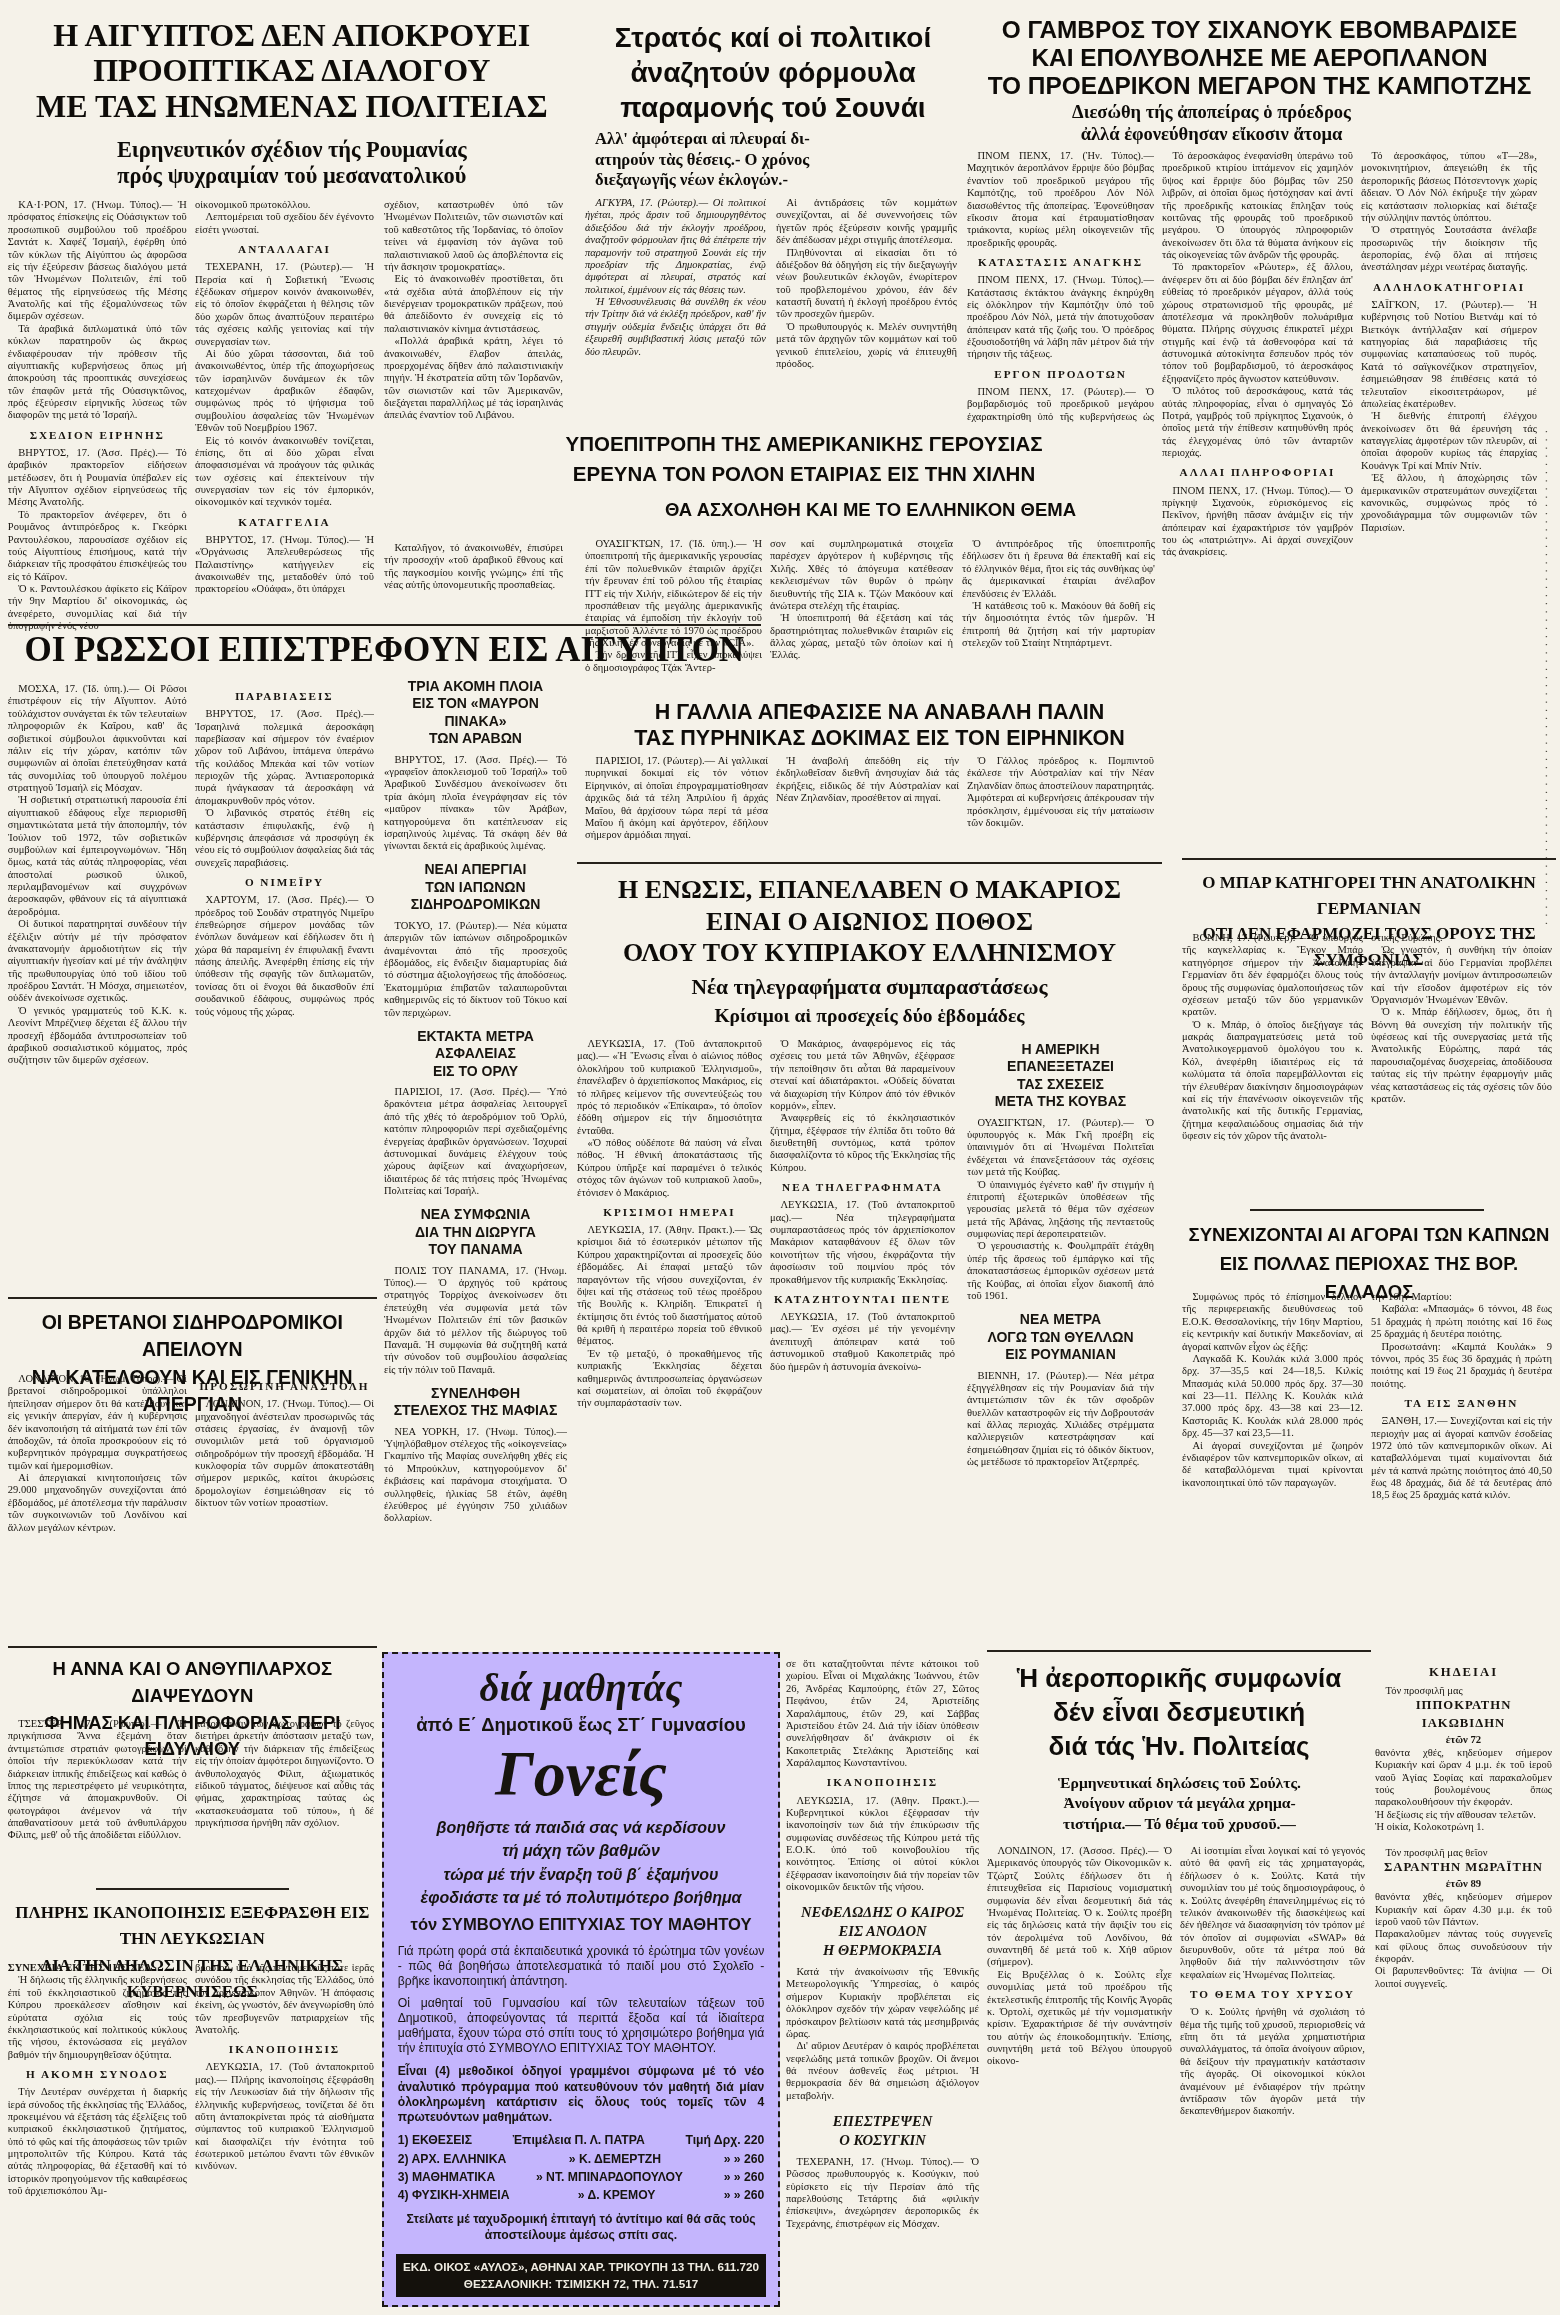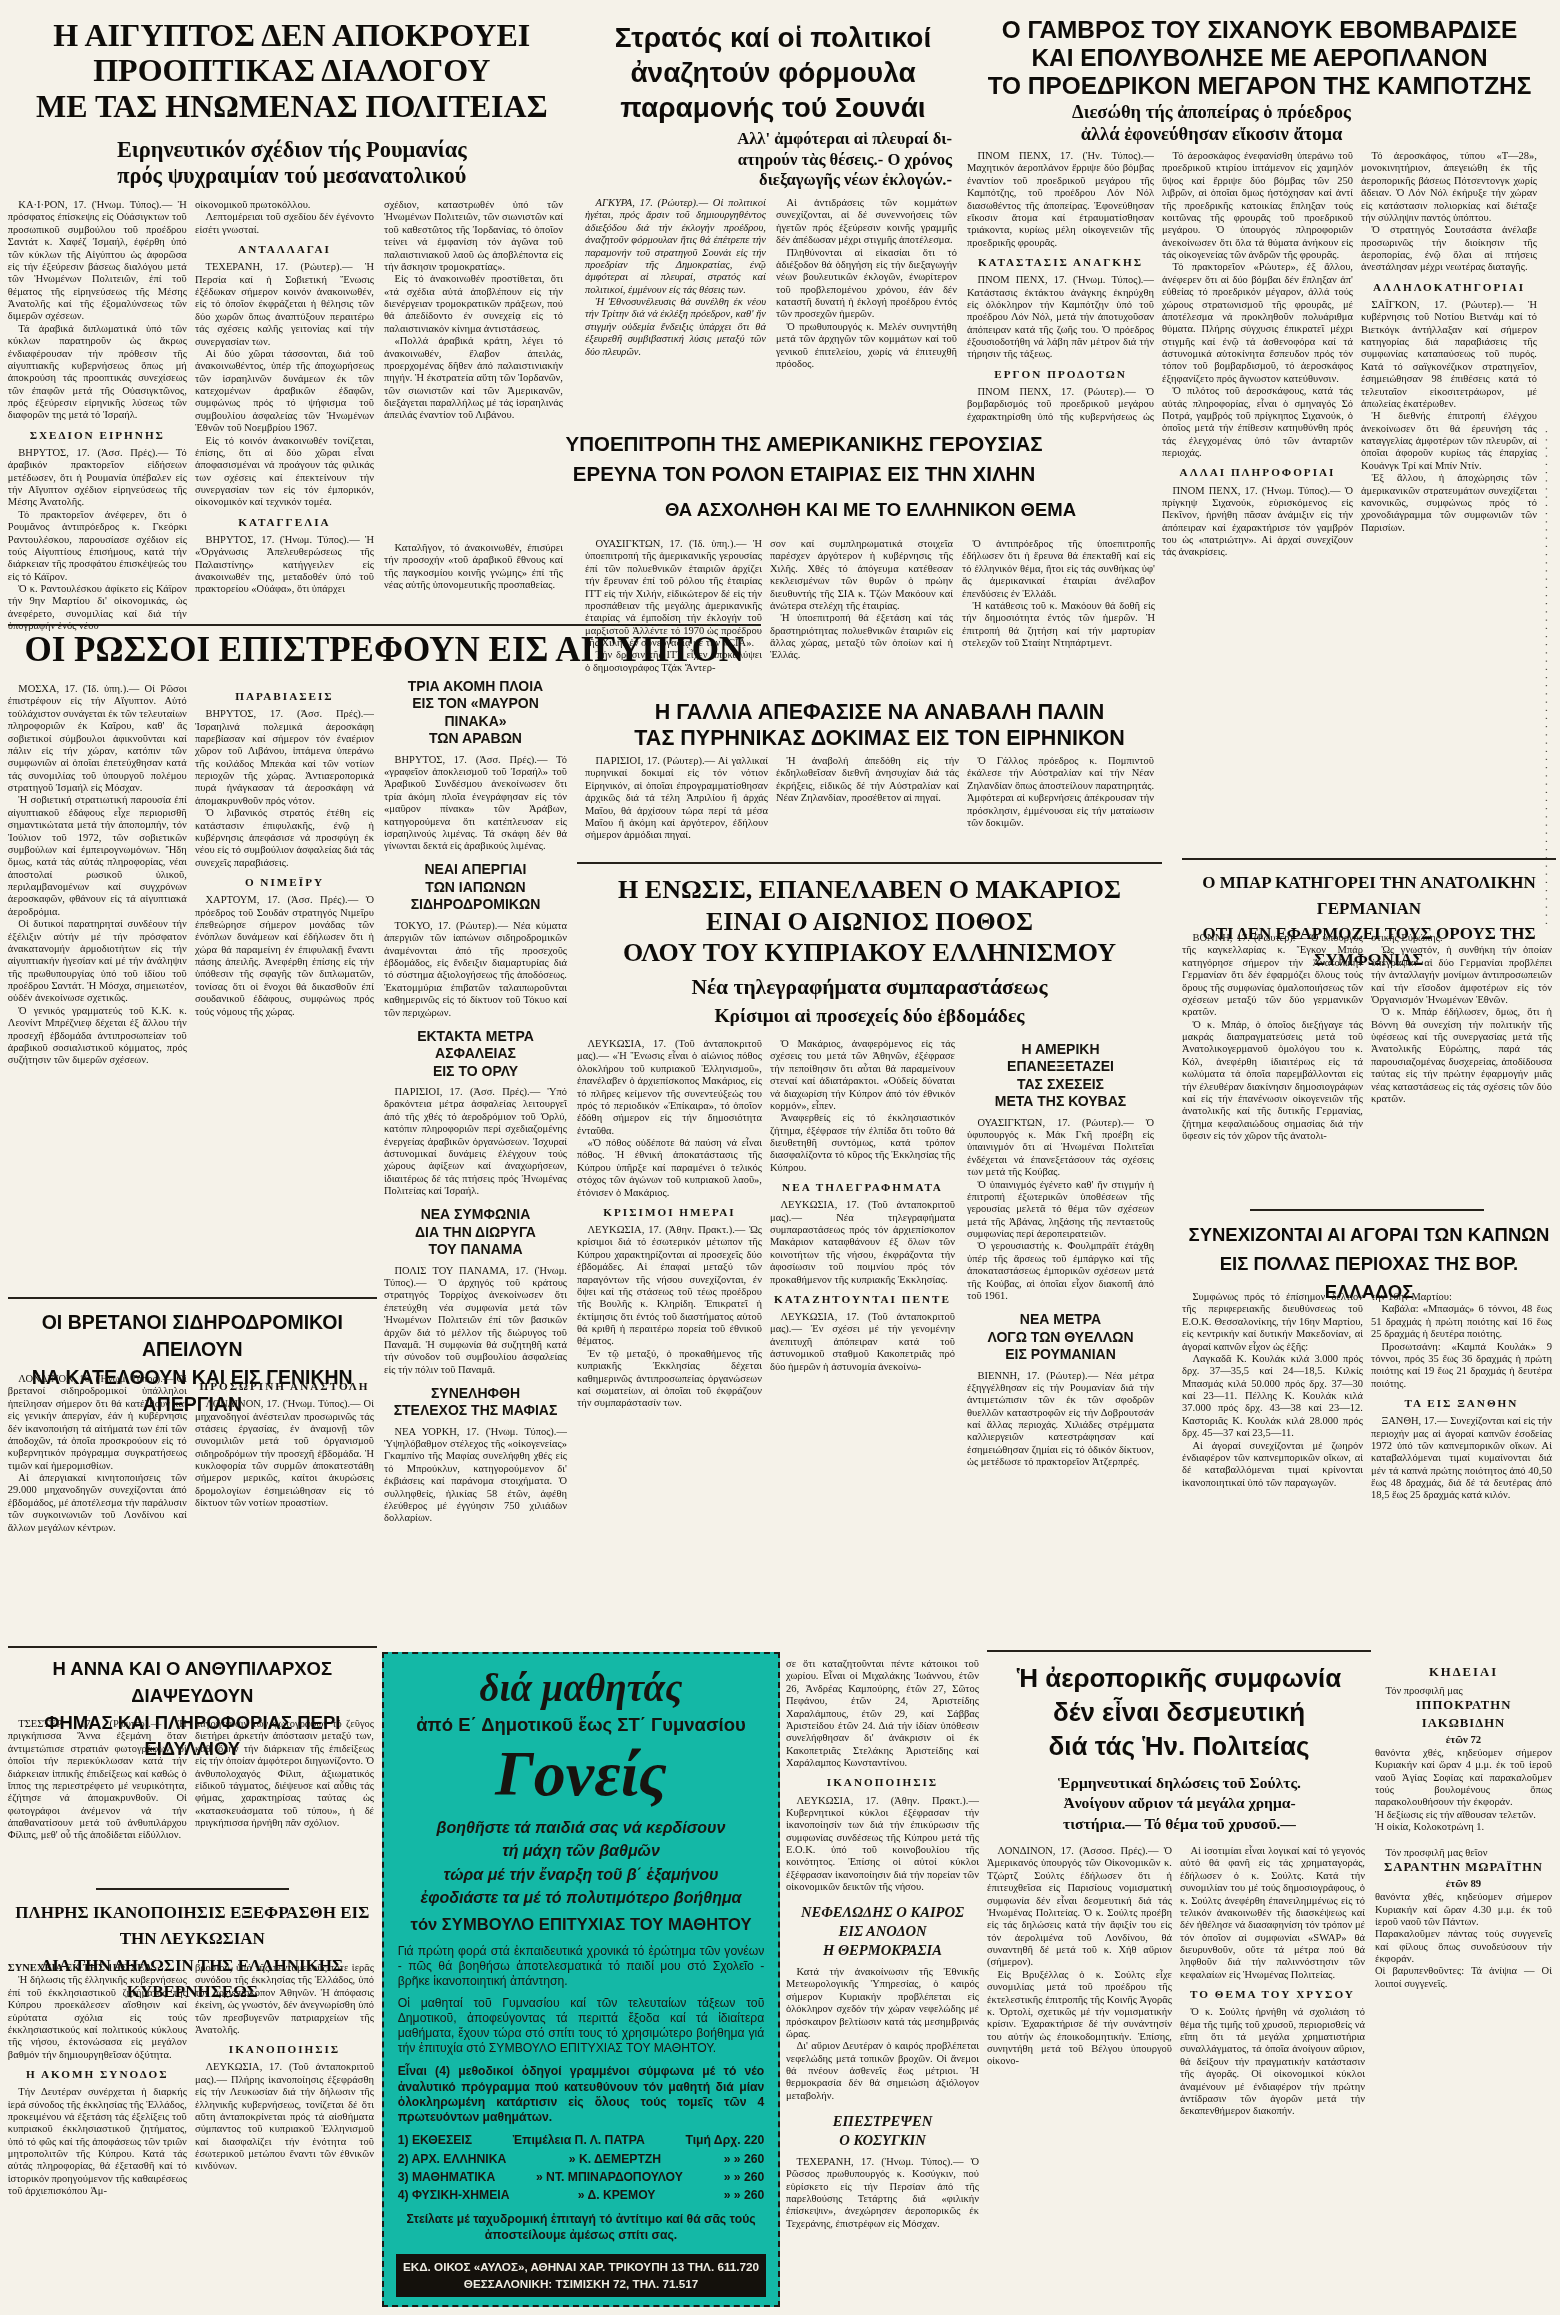--- a/index.html
+++ b/index.html
@@ -7,21 +7,21 @@
          font-family:"Liberation Serif",serif;}
   .abs{position:absolute;}
   .bt{font:10.5px/1.18 "Liberation Serif",serif;text-align:justify;white-space:pre-wrap;overflow:hidden;}
   .sh{font:bold 11.2px/1.2 "Liberation Serif",serif;text-align:center;letter-spacing:2px;margin:6.8px 0 4.9px 0;}
   .shl{font:bold 14px/1.25 "Liberation Sans",sans-serif;text-align:center;white-space:pre-line;margin:8.8px 0 5.9px 0;}
   .shi{font:italic bold 14.6px/1.3 "Liberation Serif",serif;text-align:center;white-space:pre-line;margin:9.8px 0 5.9px 0;}
   .h-serif{font-weight:bold;font-family:"Liberation Serif",serif;text-align:center;white-space:pre-line;color:#0e0c09;}
   .h-sans{font-weight:bold;font-family:"Liberation Sans",sans-serif;text-align:center;white-space:pre-line;color:#0e0c09;}
   .rule{position:absolute;background:#26221b;height:2px;}
   .col{position:absolute;overflow:hidden;}
-  #adbox{border:2.9px dashed #1c1914;background:#14b8a6;text-align:center;}
+  #adbox{border:2.9px dashed #1c1914;background:#c4b5fd;text-align:center;}
   .adrow{display:flex;justify-content:space-between;font:bold 12.2px/1.5 "Liberation Sans",sans-serif;padding:0 13.7px;}
   .adbar{background:#14110c;color:#efece2;font:bold 11.7px/1.45 "Liberation Sans",sans-serif;margin:9.8px 11.7px 0 11.7px;padding:4.9px 3.9px;}
   .obname{font:bold 12.7px/1.4 "Liberation Serif",serif;text-align:center;letter-spacing:1px;}
   .obage{font:bold 10.7px/1.3 "Liberation Serif",serif;text-align:center;}
   .edge{writing-mode:vertical-rl;font:8.8px/1 "DejaVu Sans Mono",monospace;color:#4a463c;letter-spacing:2.9px;}
 </style>
 </head>
 <body>
 
 <div id="sheet">
@@ -54,21 +54,21 @@
  Εἰς τό ἀνακοινωθέν προστίθεται, ὅτι «τά σχέδια αὐτά ἀποβλέπουν εἰς τήν διενέργειαν τρομοκρατικῶν πράξεων, πού θά ἀπεδίδοντο ἐν συνεχείᾳ εἰς τό παλαιστινιακόν κίνημα ἀντιστάσεως.
  «Πολλά ἀραβικά κράτη, λέγει τό ἀνακοινωθέν, ἔλαβον ἀπειλάς, προερχομένας δῆθεν ἀπό παλαιστινιακήν πηγήν. Ἡ ἐκστρατεία αὕτη τῶν Ἰορδανῶν, τῶν σιωνιστῶν καί τῶν Ἀμερικανῶν, διεξάγεται παραλλήλως μέ τάς ἰσραηλινάς ἀπειλάς ἐναντίον τοῦ Λιβάνου.</div>
   </div>
   <div class="col" style="left:384px;top:542px;width:179px;height:101px;">
     <div class="bt"> Καταλῆγον, τό ἀνακοινωθέν, ἐπισύρει τήν προσοχήν «τοῦ ἀραβικοῦ ἔθνους καί τῆς παγκοσμίου κοινῆς γνώμης» ἐπί τῆς νέας αὐτῆς ὑπονομευτικῆς προσπαθείας.</div>
   </div>
 
   <div class="abs h-sans" style="left:585px;top:19.5px;width:376px;font-size:28px;line-height:1.25;">Στρατός καί οἱ πολιτικοί
 ἀναζητούν φόρμουλα
 παραμονής τού Σουνάι</div>
-  <div class="abs h-serif" style="left:595px;top:129px;width:357px;font-size:16.6px;line-height:1.25;text-align:right;">Αλλ' ἀμφότεραι αἱ πλευραί δι-
+  <div class="abs h-serif" style="left:595px;top:129px;width:357px;font-size:16.6px;line-height:1.25;text-align:left;">Αλλ' ἀμφότεραι αἱ πλευραί δι-
 ατηρούν τὰς θέσεις.- Ο χρόνος
 διεξαγωγῆς νέων ἐκλογών.-</div>
   <div class="col" style="left:585px;top:197px;width:181px;height:232px;">
     <div class="bt" style="font-style:italic;"> ΑΓΚΥΡΑ, 17. (Ρώυτερ).— Οἱ πολιτικοί ἡγέται, πρός ἄρσιν τοῦ δημιουργηθέντος ἀδιεξόδου διά τήν ἐκλογήν προέδρου, ἀναζητοῦν φόρμουλαν ἥτις θά ἐπέτρεπε τήν παραμονήν τοῦ στρατηγοῦ Σουνάι εἰς τήν προεδρίαν τῆς Δημοκρατίας, ἐνῷ ἀμφότεραι αἱ πλευραί, στρατός καί πολιτικοί, ἐμμένουν εἰς τάς θέσεις των.
  Ἡ Ἐθνοσυνέλευσις θά συνέλθη ἐκ νέου τήν Τρίτην διά νά ἐκλέξη πρόεδρον, καθ' ἥν στιγμήν οὐδεμία ἔνδειξις ὑπάρχει ὅτι θά ἐξευρεθῆ συμβιβαστική λύσις μεταξύ τῶν δύο πλευρῶν.</div>
   </div>
   <div class="col" style="left:776px;top:197px;width:181px;height:232px;">
     <div class="bt"> Αἱ ἀντιδράσεις τῶν κομμάτων συνεχίζονται, αἱ δέ συνεννοήσεις τῶν ἡγετῶν πρός ἐξεύρεσιν κοινῆς γραμμῆς δέν ἀπέδωσαν μέχρι στιγμῆς ἀποτέλεσμα.
  Πληθύνονται αἱ εἰκασίαι ὅτι τό ἀδιέξοδον θά ὁδηγήση εἰς τήν διεξαγωγήν νέων βουλευτικῶν ἐκλογῶν, ἐνωρίτερον τοῦ προβλεπομένου χρόνου, ἐάν δέν καταστῆ δυνατή ἡ ἐκλογή προέδρου ἐντός τῶν προσεχῶν ἡμερῶν.
  Ὁ πρωθυπουργός κ. Μελέν συνηντήθη μετά τῶν ἀρχηγῶν τῶν κομμάτων καί τοῦ γενικοῦ ἐπιτελείου, χωρίς νά ἐπιτευχθῆ πρόοδος.</div>

